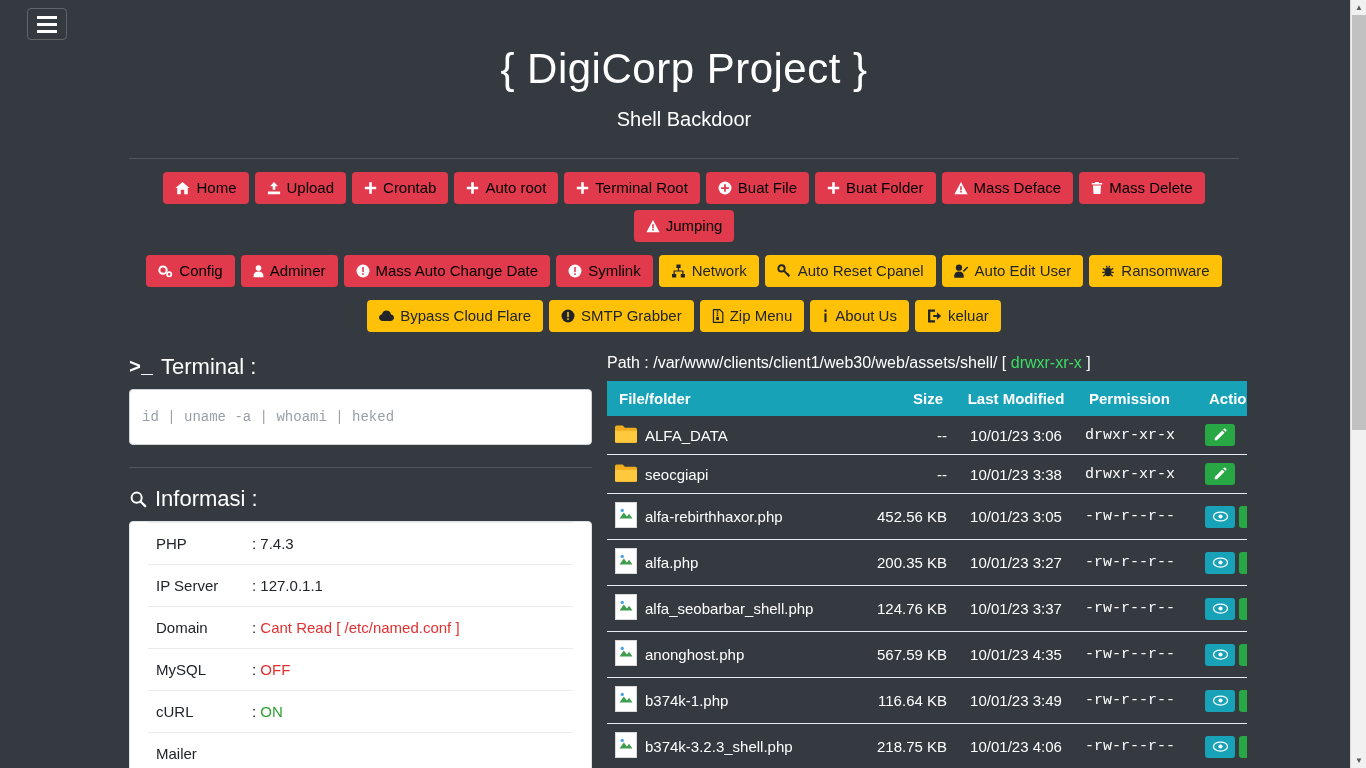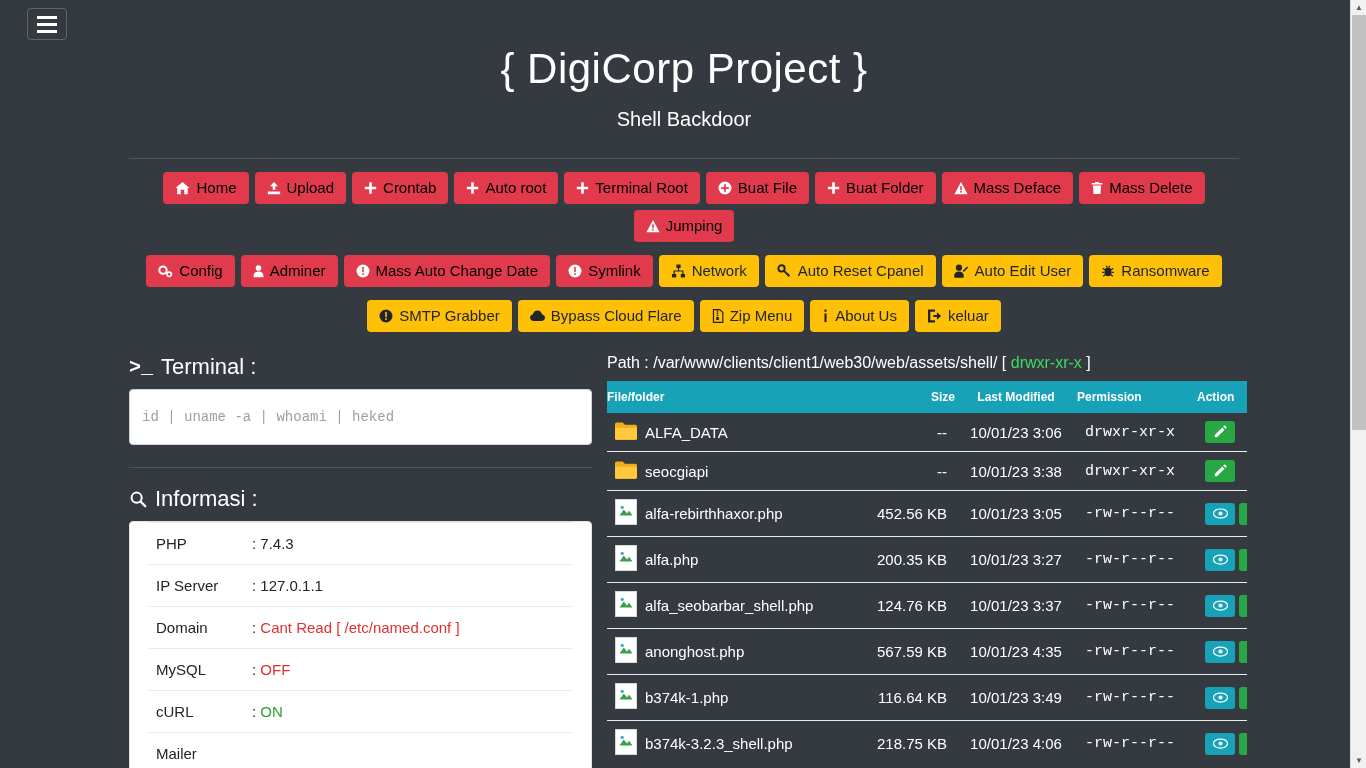--- a/index.html
+++ b/index.html
@@ -166,24 +166,24 @@
     overflow: hidden;
   }
   table.files {
     width: 760px;
     border-collapse: collapse;
     table-layout: fixed;
   }
   table.files thead th {
     background: #17a2b8;
     color: #ffffff;
-    font-size: 12px;
+    font-size: 15px;
     font-weight: bold;
     text-align: left;
-    padding: 9px 0;
+    padding: 9px 12px;
     white-space: nowrap;
   }
   table.files th.c-name { width: 262px; }
   table.files th.c-size { width: 86px; text-align: right; }
   table.files th.c-mod  { width: 122px; text-align: center; }
   table.files th.c-perm { width: 120px; }
   table.files th.c-act  { width: 170px; }
 
   table.files tbody td {
     border-top: 1px solid #e9ecef;
@@ -430,35 +430,35 @@
               <ellipse cx="8" cy="9" rx="4" ry="5" fill="#212529"></ellipse>
               <path stroke="#212529" stroke-width="1.5" fill="none" d="M2 5l2.6 1.6M14 5l-2.6 1.6M1.4 9.6H4M14.6 9.6H12M2.6 14l2.4-2M13.4 14l-2.4-2M6 2.2l1.2 1.8M10 2.2L8.8 4"></path>
             </svg>
           </span>
           <span>Ransomware</span>
         </button>
       </div>
     <div class="btnrow" id="nav-row3">
         <button class="btn btn-warning">
           <span class="ic">
+            <svg width="15" height="12" viewBox="0 0 18 13">
+              <path fill="#212529" d="M4.4 12.4C1.9 12.4 0 10.6 0 8.3c0-2 1.5-3.7 3.5-4C4 1.8 6.2 0 8.9 0c2.8 0 5.1 2 5.5 4.6 2 .2 3.6 1.9 3.6 4 0 2.2-1.9 3.8-4.2 3.8z"></path>
+            </svg>
+          </span>
+          <span>Bypass Cloud Flare</span>
+        </button>
+        <button class="btn btn-warning">
+          <span class="ic">
             <svg width="14" height="14" viewBox="0 0 16 16">
               <circle cx="8" cy="8" r="7.4" fill="#212529"></circle>
               <rect x="7.1" y="3.4" width="1.8" height="6" fill="#ffc107"></rect>
               <rect x="7.1" y="10.6" width="1.8" height="1.9" fill="#ffc107"></rect>
             </svg>
           </span>
           <span>SMTP Grabber</span>
-        </button>
-        <button class="btn btn-warning">
-          <span class="ic">
-            <svg width="15" height="12" viewBox="0 0 18 13">
-              <path fill="#212529" d="M4.4 12.4C1.9 12.4 0 10.6 0 8.3c0-2 1.5-3.7 3.5-4C4 1.8 6.2 0 8.9 0c2.8 0 5.1 2 5.5 4.6 2 .2 3.6 1.9 3.6 4 0 2.2-1.9 3.8-4.2 3.8z"></path>
-            </svg>
-          </span>
-          <span>Bypass Cloud Flare</span>
         </button>
         <button class="btn btn-warning">
           <span class="ic">
             <svg width="12" height="14" viewBox="0 0 13 16">
               <path fill="none" stroke="#212529" stroke-width="1.4" d="M1.3 0.7h7.2l3.5 3.4v11.2H1.3z"></path>
               <rect x="5" y="1.6" width="1.8" height="1.6" fill="#212529"></rect>
               <rect x="5" y="4" width="1.8" height="1.6" fill="#212529"></rect>
               <rect x="5" y="6.4" width="1.8" height="1.6" fill="#212529"></rect>
               <rect x="4.5" y="9" width="3" height="3.6" fill="#212529"></rect>
             </svg>

